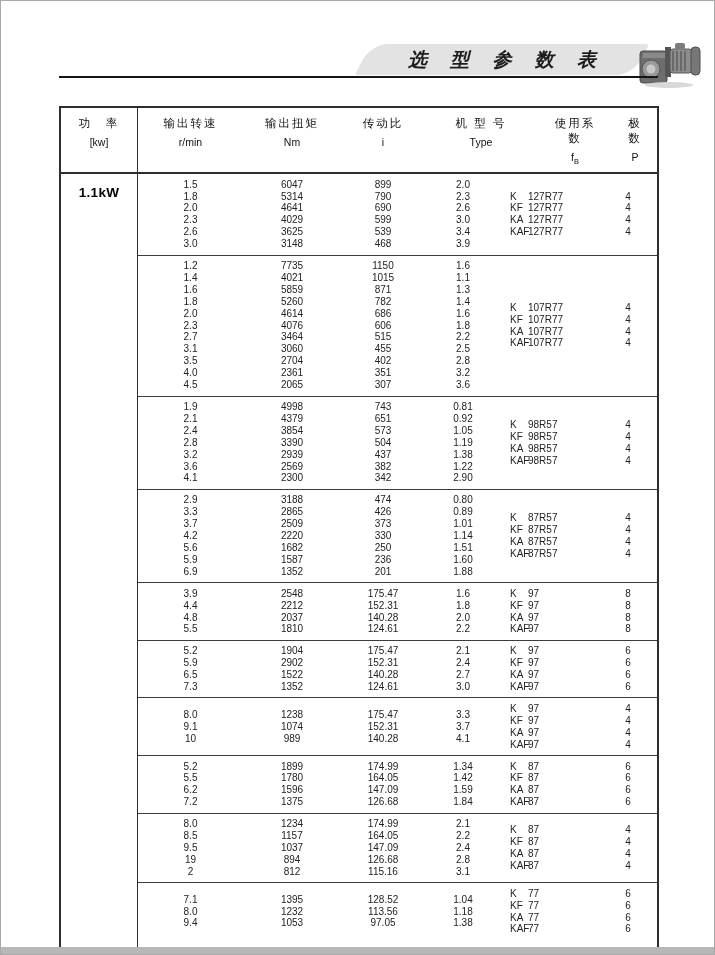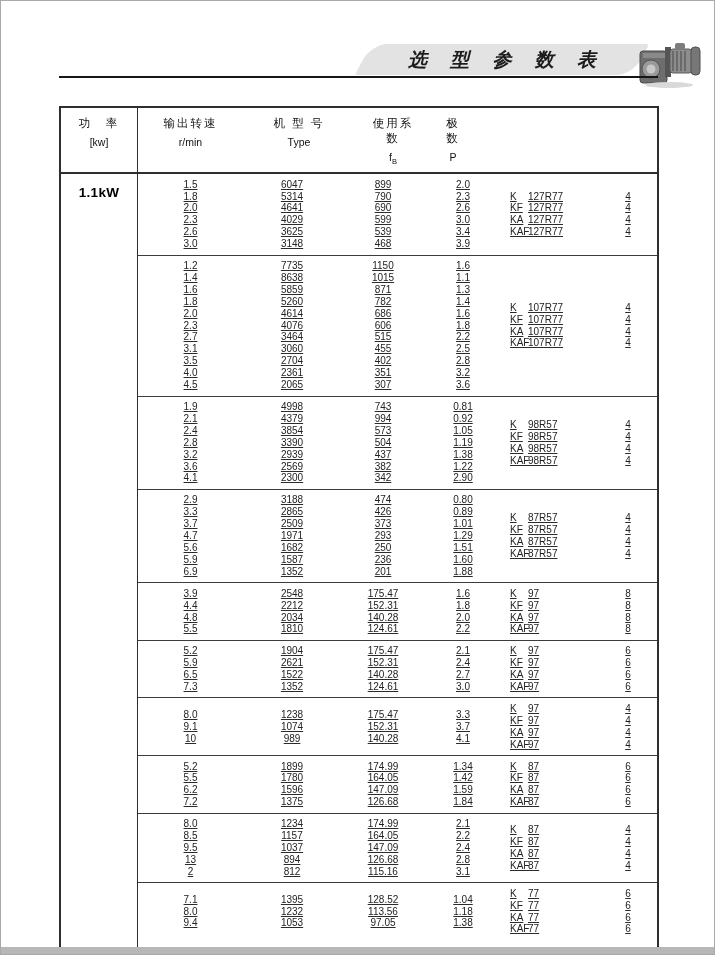--- a/index.html
+++ b/index.html
@@ -39,21 +39,21 @@
   .th-ratio { width:84px; } .th-factor { width:76px; }
   .th-type { width:112px; } .th-poles { width:44px; }
   sub { font-size:7.5px; }
   .tbody { display:flex; align-items:stretch; }
   .power-col {
     width:77px; border-right:1.5px solid #2e2e2e; text-align:center;
     padding-top:11px; font-weight:bold; font-size:13.5px; color:#000;
     letter-spacing:0.3px;
   }
   .blocks { flex:1; display:flex; flex-direction:column; }
-  .table-block { display:flex; align-items:center; padding:4.5px 0; border-top:1.5px solid #3c3c3c;text-decoration:underline; }
+  .table-block { display:flex; align-items:center; padding:4.5px 0; border-top:1.5px solid #3c3c3c; }
   .table-block:first-child { border-top:none; }
   .table-block:last-child { padding-bottom:26px; }
   .block-rows { width:363px; display:flex; flex-direction:column; justify-content:center; }
   .data-row { display:flex; }
   .cell { line-height:11.9px; text-align:center; color:#222; }
   .cell.speed { width:105px; } .cell.torque { width:98px; }
   .cell.ratio { width:84px; } .cell.factor { width:76px; }
   .block-types { flex:1; display:flex; flex-direction:column; justify-content:center; }
   .type-row { display:flex; line-height:11.9px; color:#222; }
   .type-prefix { width:27px; padding-left:9px; text-align:left; }
@@ -88,20 +88,28 @@
 <div class="sel-table">
   <div class="thead">
     <div class="th th-power">
       <div class="zh">功　率</div>
       <div class="unit">[kw]</div>
     </div>
     <div class="th th-speed">
       <div class="zh">输出转速</div>
       <div class="unit">r/min</div>
     </div>
+    <div class="th th-torque">
+      <div class="zh">输出扭矩</div>
+      <div class="unit">Nm</div>
+    </div>
+    <div class="th th-ratio">
+      <div class="zh">传动比</div>
+      <div class="unit">i</div>
+    </div>
     <div class="th th-type">
       <div class="zh">机 型 号</div>
       <div class="unit">Type</div>
     </div>
     <div class="th th-factor">
       <div class="zh">使用系数</div>
       <div class="unit"><span>f</span><sub>B</sub></div>
     </div>
     <div class="th th-poles">
       <div class="zh">极　数</div>
@@ -176,21 +184,21 @@
         <div class="table-block">
           <div class="block-rows">
             <div class="data-row">
               <div class="cell speed">1.2</div>
               <div class="cell torque">7735</div>
               <div class="cell ratio">1150</div>
               <div class="cell factor">1.6</div>
             </div>
             <div class="data-row">
               <div class="cell speed">1.4</div>
-              <div class="cell torque">8638</div>
+              <div class="cell torque">4021</div>
               <div class="cell ratio">1015</div>
               <div class="cell factor">1.1</div>
             </div>
             <div class="data-row">
               <div class="cell speed">1.6</div>
               <div class="cell torque">5859</div>
               <div class="cell ratio">871</div>
               <div class="cell factor">1.3</div>
             </div>
             <div class="data-row">
@@ -269,21 +277,21 @@
           <div class="block-rows">
             <div class="data-row">
               <div class="cell speed">1.9</div>
               <div class="cell torque">4998</div>
               <div class="cell ratio">743</div>
               <div class="cell factor">0.81</div>
             </div>
             <div class="data-row">
               <div class="cell speed">2.1</div>
               <div class="cell torque">4379</div>
-              <div class="cell ratio">994</div>
+              <div class="cell ratio">651</div>
               <div class="cell factor">0.92</div>
             </div>
             <div class="data-row">
               <div class="cell speed">2.4</div>
               <div class="cell torque">3854</div>
               <div class="cell ratio">573</div>
               <div class="cell factor">1.05</div>
             </div>
             <div class="data-row">
               <div class="cell speed">2.8</div>
@@ -347,24 +355,24 @@
               <div class="cell ratio">426</div>
               <div class="cell factor">0.89</div>
             </div>
             <div class="data-row">
               <div class="cell speed">3.7</div>
               <div class="cell torque">2509</div>
               <div class="cell ratio">373</div>
               <div class="cell factor">1.01</div>
             </div>
             <div class="data-row">
-              <div class="cell speed">4.7</div>
-              <div class="cell torque">1971</div>
-              <div class="cell ratio">293</div>
-              <div class="cell factor">1.29</div>
+              <div class="cell speed">4.2</div>
+              <div class="cell torque">2220</div>
+              <div class="cell ratio">330</div>
+              <div class="cell factor">1.14</div>
             </div>
             <div class="data-row">
               <div class="cell speed">5.6</div>
               <div class="cell torque">1682</div>
               <div class="cell ratio">250</div>
               <div class="cell factor">1.51</div>
             </div>
             <div class="data-row">
               <div class="cell speed">5.9</div>
               <div class="cell torque">1587</div>
@@ -410,21 +418,21 @@
               <div class="cell factor">1.6</div>
             </div>
             <div class="data-row">
               <div class="cell speed">4.4</div>
               <div class="cell torque">2212</div>
               <div class="cell ratio">152.31</div>
               <div class="cell factor">1.8</div>
             </div>
             <div class="data-row">
               <div class="cell speed">4.8</div>
-              <div class="cell torque">2034</div>
+              <div class="cell torque">2037</div>
               <div class="cell ratio">140.28</div>
               <div class="cell factor">2.0</div>
             </div>
             <div class="data-row">
               <div class="cell speed">5.5</div>
               <div class="cell torque">1810</div>
               <div class="cell ratio">124.61</div>
               <div class="cell factor">2.2</div>
             </div>
           </div>
@@ -454,21 +462,21 @@
         <div class="table-block">
           <div class="block-rows">
             <div class="data-row">
               <div class="cell speed">5.2</div>
               <div class="cell torque">1904</div>
               <div class="cell ratio">175.47</div>
               <div class="cell factor">2.1</div>
             </div>
             <div class="data-row">
               <div class="cell speed">5.9</div>
-              <div class="cell torque">2621</div>
+              <div class="cell torque">2902</div>
               <div class="cell ratio">152.31</div>
               <div class="cell factor">2.4</div>
             </div>
             <div class="data-row">
               <div class="cell speed">6.5</div>
               <div class="cell torque">1522</div>
               <div class="cell ratio">140.28</div>
               <div class="cell factor">2.7</div>
             </div>
             <div class="data-row">
@@ -609,21 +617,21 @@
               <div class="cell ratio">164.05</div>
               <div class="cell factor">2.2</div>
             </div>
             <div class="data-row">
               <div class="cell speed">9.5</div>
               <div class="cell torque">1037</div>
               <div class="cell ratio">147.09</div>
               <div class="cell factor">2.4</div>
             </div>
             <div class="data-row">
-              <div class="cell speed">13</div>
+              <div class="cell speed">19</div>
               <div class="cell torque">894</div>
               <div class="cell ratio">126.68</div>
               <div class="cell factor">2.8</div>
             </div>
             <div class="data-row">
               <div class="cell speed">2</div>
               <div class="cell torque">812</div>
               <div class="cell ratio">115.16</div>
               <div class="cell factor">3.1</div>
             </div>

